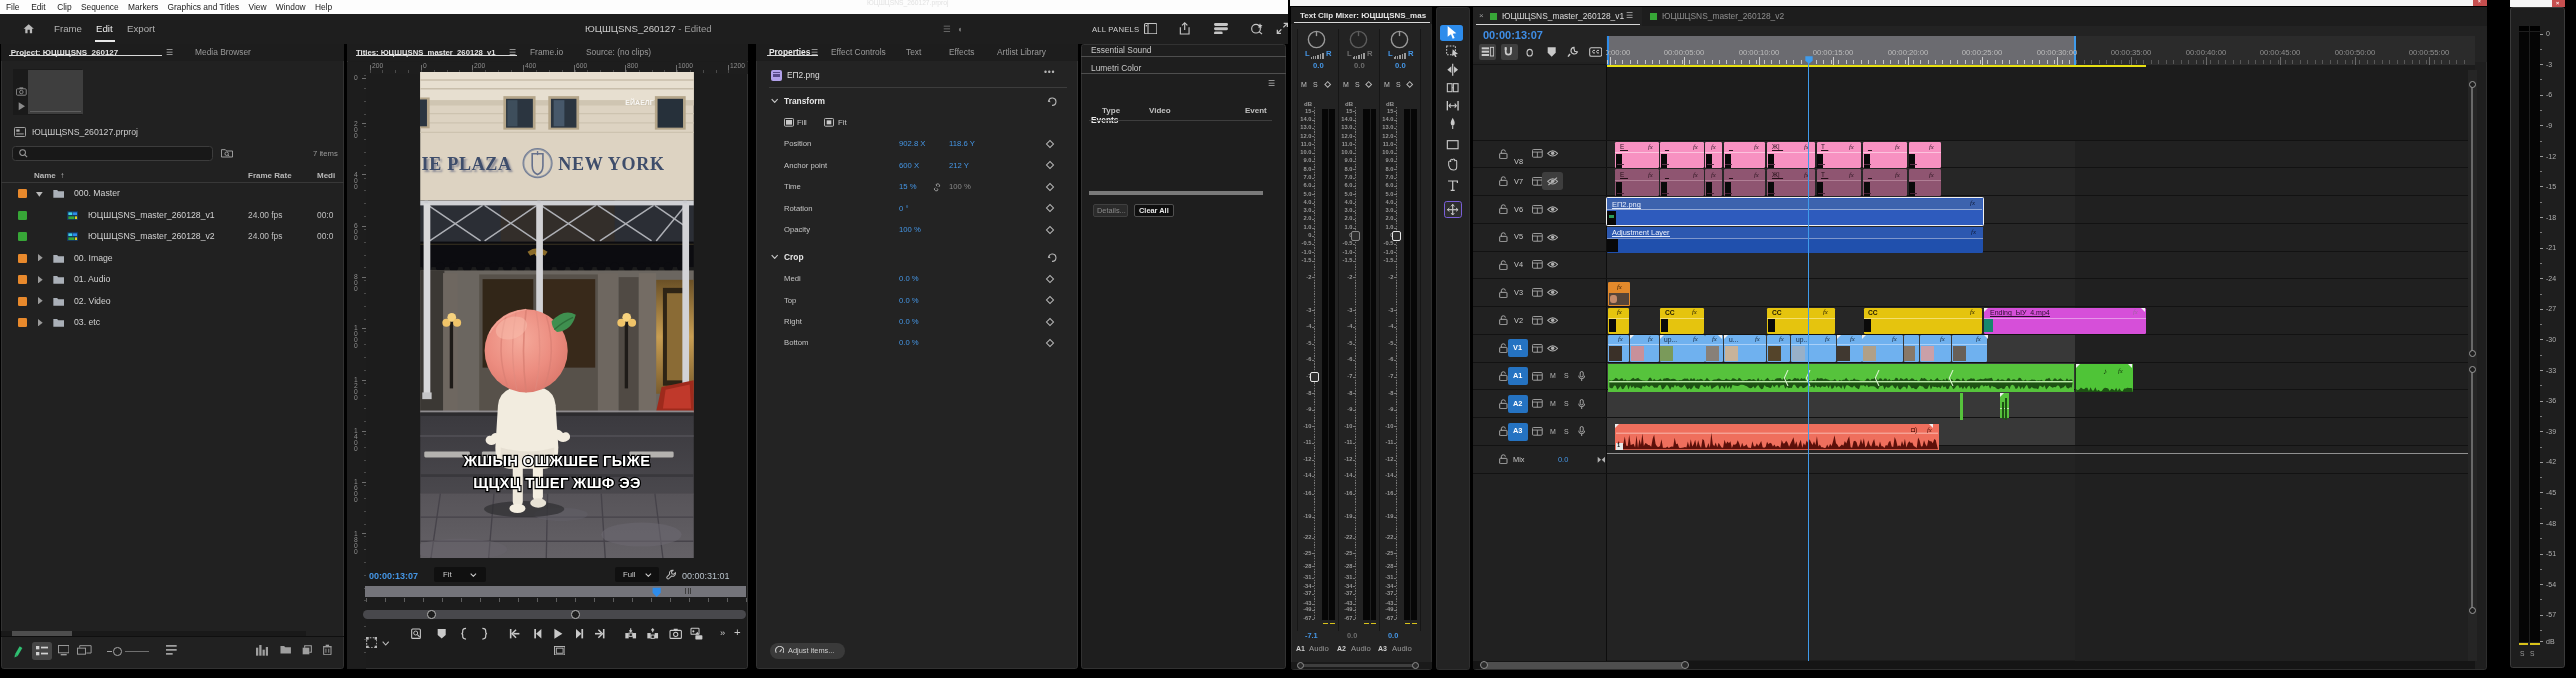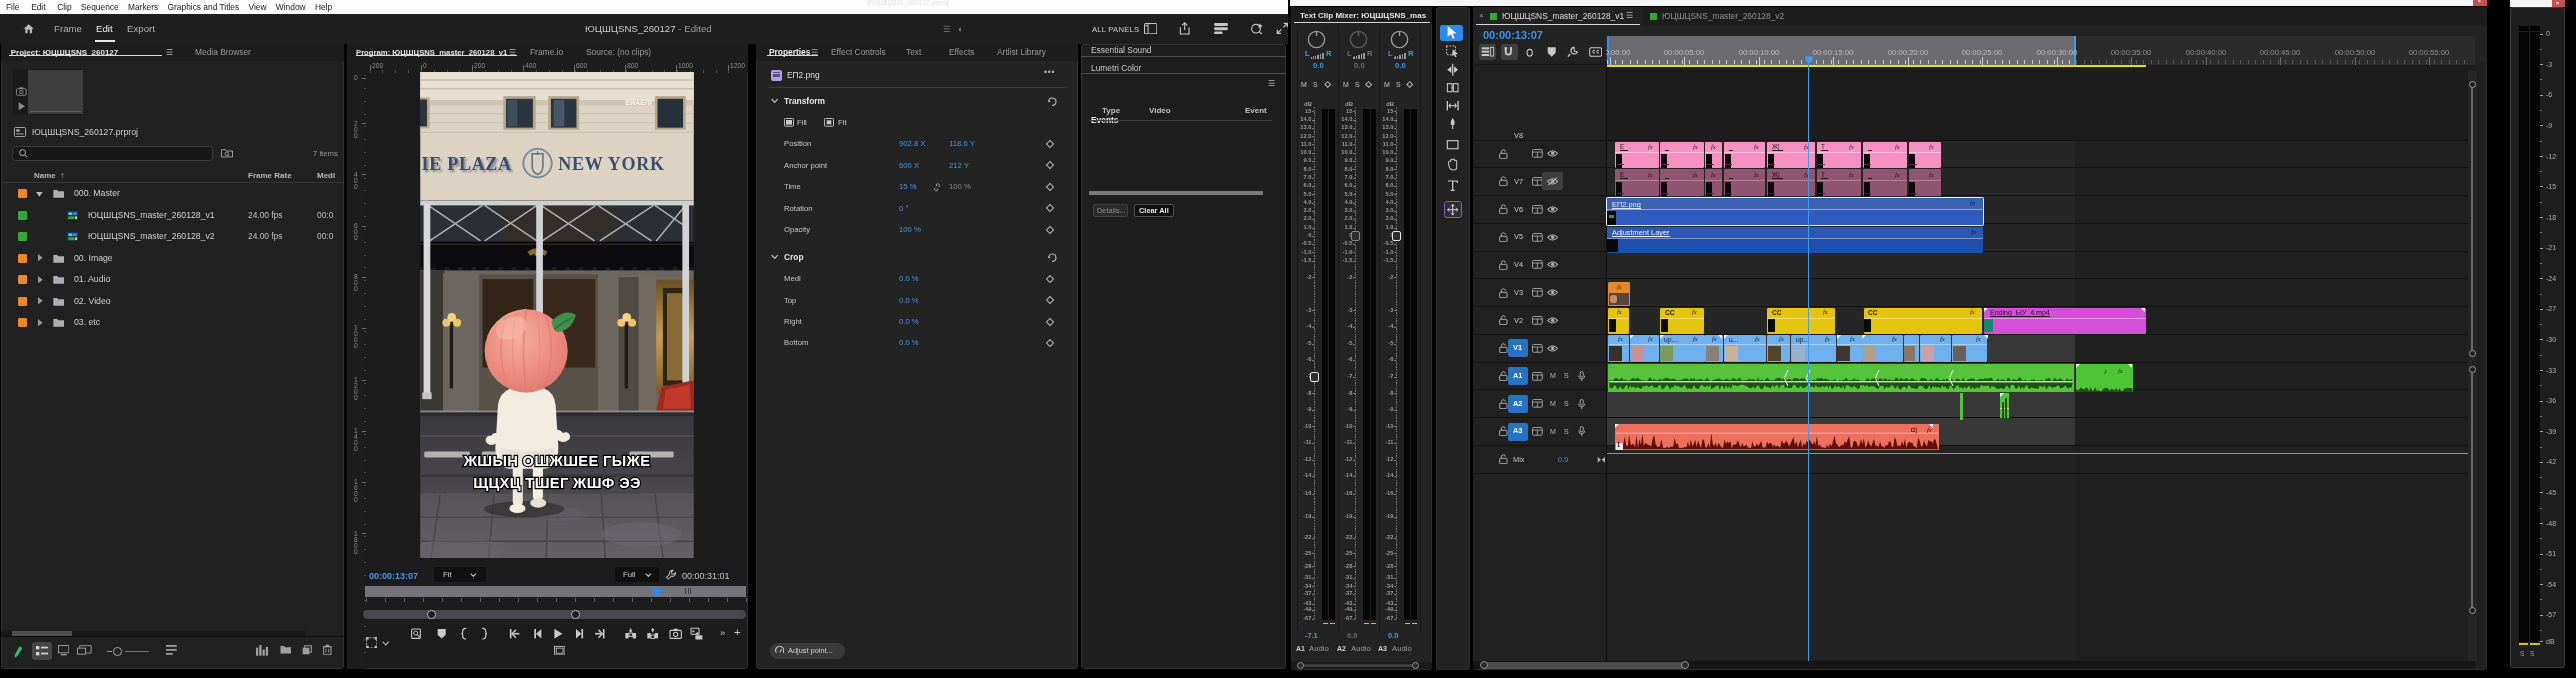--- a/index.html
+++ b/index.html
@@ -150,21 +150,21 @@
 <svg class="abs" style="left:323px;top:644px;" width="8.7" height="11.4" viewBox="0 0 13 17">
       <rect x="1" y="4" width="11" height="12" rx="1" fill="none" stroke="#9f9f9f" stroke-width="1.5"></rect>
       <line x1="0" y1="4" x2="13" y2="4" stroke="#9f9f9f" stroke-width="1.5"></line>
       <rect x="4" y="1" width="5" height="2" fill="#9f9f9f"></rect>
       <line x1="4.4" y1="7" x2="4.4" y2="13" stroke="#9f9f9f" stroke-width="1.3"></line>
       <line x1="8.6" y1="7" x2="8.6" y2="13" stroke="#9f9f9f" stroke-width="1.3"></line>
     </svg>
 
 <div class="panel" style="left:347px;top:44px;width:401px;height:625px;background:#1c1c1c;border:0.7px solid #323232;border-radius:2.7px;"></div>
 <div class="abs" style="left:347px;top:44px;width:401px;height:17.4px;background:#1d1d1d;"></div>
-<div class="txt" style="left:356px;top:49px;font-size:7.7px;color:#e3e3e3;font-weight:bold;">Program: ЮЦШЦSNS_master_260128_v1</div>
+<div class="txt" style="left:356px;top:49px;font-size:7.7px;color:#e3e3e3;font-weight:bold;">Titles: ЮЦШЦSNS_master_260128_v1</div>
 <div class="txt" style="left:509px;top:49px;font-size:8px;color:#b5b5b5;">☰</div>
 <div class="abs" style="left:356px;top:55px;width:161px;height:1.3px;background:#d9d9d9;"></div>
 <div class="txt tab" style="left:530px;top:48px;">Frame.io</div>
 <div class="txt tab" style="left:586px;top:48px;">Source: (no clips)</div>
 
 <div class="abs" style="left:347px;top:62px;width:401px;height:12px;background:#1d1d1d;"></div>
 <div class="abs" style="left:347px;top:62px;width:19px;height:607px;background:#1d1d1d;"></div>
 <div id="progruler">
       <div class="abs" style="left:370px;top:65px;width:0.7px;height:8px;background:#6e6e6e;"></div>
       <div class="txt" style="left:372px;top:63px;font-size:6.7px;color:#8e8e8e;">200</div>
@@ -701,21 +701,21 @@
 <div class="txt" style="left:784px;top:253px;font-size:8.4px;color:#e5e5e5;font-weight:bold;">Crop</div>
 <svg class="abs" style="left:1047px;top:253px;" width="10" height="9.4" viewBox="0 0 15 14">
       <path d="M3 4 L1 7 L5.5 8 Z" fill="#b5b5b5"></path>
       <path d="M2.5 6 A5.5 5.5 0 1 1 7.5 12.5" fill="none" stroke="#b5b5b5" stroke-width="1.6"></path>
     </svg>
 <div class="abs" style="left:770px;top:643px;width:75px;height:16px;background:#3a3a3a;border-radius:8px;"></div>
 <svg class="abs" style="left:775px;top:646px;" width="9.4" height="9.4" viewBox="0 0 14 14">
       <path d="M2 10 A 6 6 0 1 1 12 10" fill="none" stroke="#cccccc" stroke-width="1.6"></path>
       <line x1="7" y1="9" x2="10" y2="5" stroke="#cccccc" stroke-width="1.6"></line>
     </svg>
-<div class="txt" style="left:788px;top:647px;font-size:7.4px;color:#d0d0d0;">Adjust point...</div>
+<div class="txt" style="left:788px;top:647px;font-size:7.4px;color:#d0d0d0;">Adjust items...</div>
 
 <div class="panel" style="left:1081px;top:44px;width:205px;height:625px;background:#1e1e1e;border:0.7px solid #323232;border-radius:2.7px;"></div>
 <div class="txt" style="left:1091px;top:46px;font-size:8.4px;color:#c9c9c9;">Essential Sound</div>
 <div class="abs" style="left:1081px;top:56px;width:205px;height:1.3px;background:#4e4e4e;"></div>
 <div class="txt" style="left:1091px;top:64px;font-size:8.4px;color:#c9c9c9;">Lumetri Color</div>
 <div class="abs" style="left:1081px;top:73px;width:205px;height:1.3px;background:#4e4e4e;"></div>
 <div class="txt" style="left:1091px;top:80px;font-size:8.4px;color:#e8e8e8;font-weight:bold;margin-top:36px;">Events</div>
 <div class="txt" style="left:1268px;top:80px;font-size:8px;color:#b5b5b5;">☰</div>
 <div class="txt" style="left:1102px;top:107px;font-size:8px;color:#c0c0c0;font-weight:bold;">Type</div>
 <div class="txt" style="left:1149px;top:107px;font-size:8px;color:#c0c0c0;font-weight:bold;">Video</div>
@@ -1349,21 +1349,21 @@
       <div class="abs" style="left:1473px;top:334px;width:995px;height:1px;background:#121212;"></div>
       <div class="abs" style="left:1473px;top:362px;width:995px;height:1px;background:#121212;"></div>
       <div class="abs" style="left:1473px;top:389px;width:995px;height:1px;background:#121212;"></div>
       <div class="abs" style="left:1473px;top:417px;width:995px;height:1px;background:#121212;"></div>
       <div class="abs" style="left:1473px;top:445px;width:995px;height:1px;background:#121212;"></div>
       <div class="abs" style="left:1473px;top:473px;width:995px;height:1px;background:#121212;"></div>
       <svg class="abs" style="left:1499px;top:149px;" width="8.7" height="10" viewBox="0 0 13 15">
         <rect x="1" y="6.5" width="11" height="8" rx="1" fill="none" stroke="#a8a8a8" stroke-width="1.5"></rect>
         <path d="M3.5 6.5 L3.5 4 Q3.5 1.2 6.5 1.2 Q9.5 1.2 9.5 4" fill="none" stroke="#a8a8a8" stroke-width="1.5"></path>
       </svg>
-      <div class="txt" style="left:1514px;top:132px;font-size:7.4px;color:#c8c8c8;">V8</div>
+      <div class="txt" style="left:1514px;top:158px;font-size:7.4px;color:#c8c8c8;">V8</div>
       <svg class="abs" style="left:1532px;top:149px;" width="10.7" height="8.7" viewBox="0 0 16 13">
         <rect x="0.7" y="0.7" width="14.6" height="11.6" rx="1.5" fill="none" stroke="#a8a8a8" stroke-width="1.4"></rect>
         <line x1="0.7" y1="4.6" x2="15.3" y2="4.6" stroke="#a8a8a8" stroke-width="1.3"></line>
         <line x1="8" y1="4.6" x2="8" y2="12.3" stroke="#a8a8a8" stroke-width="1.3"></line>
       </svg>
       <svg class="abs" style="left:1547px;top:149px;" width="11.4" height="8.7" viewBox="0 0 17 13">
         <path d="M1 6.5 Q8.5 -1.5 16 6.5 Q8.5 14.5 1 6.5 Z" fill="none" stroke="#b0b0b0" stroke-width="1.5"></path>
         <circle cx="8.5" cy="6.5" r="2.6" fill="#b0b0b0"></circle>
       </svg>
       <svg class="abs" style="left:1499px;top:176px;" width="8.7" height="10" viewBox="0 0 13 15">

